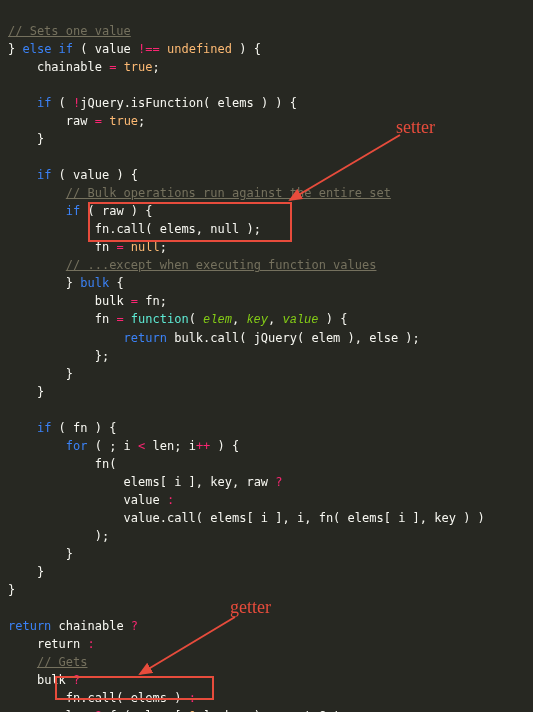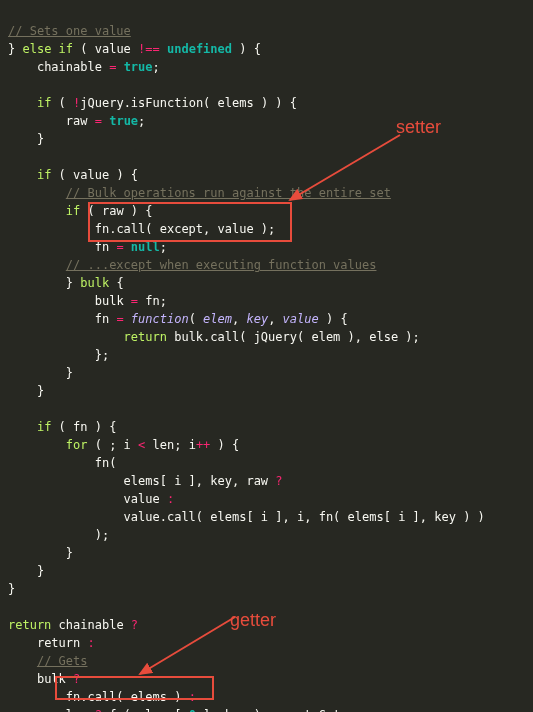--- a/index.html
+++ b/index.html
@@ -13,36 +13,36 @@
     width: 533px;
     height: 712px;
     overflow: hidden;
     position: relative;
   }
   .code-container {
     padding: 4px 8px;
     white-space: pre;
   }
   .comment { color: #75715e; text-decoration: underline; }
-  .keyword { color: #bef264; }
+  .keyword { color: #3b82f6; }
   .operator { color: #f92672; }
-  .literal { color: #14b8a6; font-weight: bold; }
+  .literal { color: #fdba74; }
   .ident { color: #f8f8f2; }
-  .param { color: #c4b5fd; font-style: italic; }
-  .storage { color: #c4b5fd; font-style: italic; }
+  .param { color: #84cc16; font-style: italic; font-family: Liberation Mono, monospace; }
+  .storage { color: #5eead4; }
   .paren { color: #f8f8f2; }
   .box-red {
     border: 2px solid #e74c3c;
     position: absolute;
     pointer-events: none;
   }
   .annotation {
     position: absolute;
     color: #e74c3c;
-    font-family: Liberation Sans, sans-serif;
+    font-family: Liberation Serif, serif;
     font-size: 18px;
     pointer-events: none;
     text-align: right;
   }
   svg.arrow {
     position: absolute;
     pointer-events: none;
   }
 </style>
 </head>
@@ -53,21 +53,21 @@
 <span class="paren">} </span><span class="keyword">else if</span><span class="paren"> ( </span><span class="ident">value</span> <span class="operator">!==</span> <span class="literal">undefined</span><span class="paren"> ) {</span>
     <span class="ident">chainable</span> <span class="operator">=</span> <span class="literal">true</span><span class="paren">;</span>
 
     <span class="keyword">if</span><span class="paren"> ( </span><span class="operator">!</span><span class="ident">jQuery.isFunction( elems ) ) {</span>
         <span class="ident">raw</span> <span class="operator">=</span> <span class="literal">true</span><span class="paren">;</span>
     <span class="paren">}</span>
 
     <span class="keyword">if</span><span class="paren"> </span><span class="ident">( value ) {</span>
         <span class="comment">// Bulk operations run against the entire set</span>
         <span class="keyword">if</span><span class="paren"> </span><span class="ident">( raw ) {</span>
-            <span class="ident">fn.call( except, value );</span>
+            <span class="ident">fn.call( elems, null );</span>
             <span class="ident">fn</span> <span class="operator">=</span> <span class="literal">null</span><span class="paren">;</span>
         <span class="comment">// ...except when executing function values</span>
         <span class="paren">} </span><span class="keyword">bulk</span><span class="paren"> {</span>
             <span class="ident">bulk</span> <span class="operator">=</span> <span class="ident">fn;</span>
             <span class="ident">fn</span> <span class="operator">=</span> <span class="storage">function</span><span class="paren">( </span><span class="param">elem</span><span class="paren">, </span><span class="param">key</span><span class="paren">, </span><span class="param">value</span><span class="paren"> ) {</span>
                 <span class="keyword">return</span><span class="ident"> bulk.call( jQuery( elem ), else );</span>
             <span class="paren">};</span>
         <span class="paren">}</span>
     <span class="paren">}</span>
 
@@ -87,21 +87,21 @@
     <span class="comment">// Gets</span>
     <span class="ident">bulk </span><span class="operator">?</span>
         <span class="ident">fn.call( elems ) </span><span class="operator">:</span>
         <span class="ident">len </span><span class="operator">?</span><span class="ident"> fn( elems[ </span><span class="literal">0</span><span class="ident"> ], key ) </span><span class="operator">:</span><span class="ident"> emptyGet;</span>
 </div>
 
 <div class="box-red" style="left:88px; top:202px; width:200px; height:36px;"></div>
 <div class="box-red" style="left:55px; top:676px; width:155px; height:20px;"></div>
 
 <div class="annotation" style="left:396px; top:114px;">setter</div>
-<div class="annotation" style="left:230px; top:607px;">getter</div>
+<div class="annotation" style="left:230px; top:594px;">getter</div>
 
 <svg class="arrow" style="left:280px; top:130px;" width="130" height="80">
   <defs>
     <marker id="ah1" markerWidth="8" markerHeight="8" refX="6" refY="3" orient="auto">
       <path d="M0,0 L7,3 L0,6 Z" fill="#e74c3c"></path>
     </marker>
   </defs>
   <line x1="120" y1="5" x2="10" y2="70" stroke="#e74c3c" stroke-width="2" marker-end="url(#ah1)"></line>
 </svg>
 

